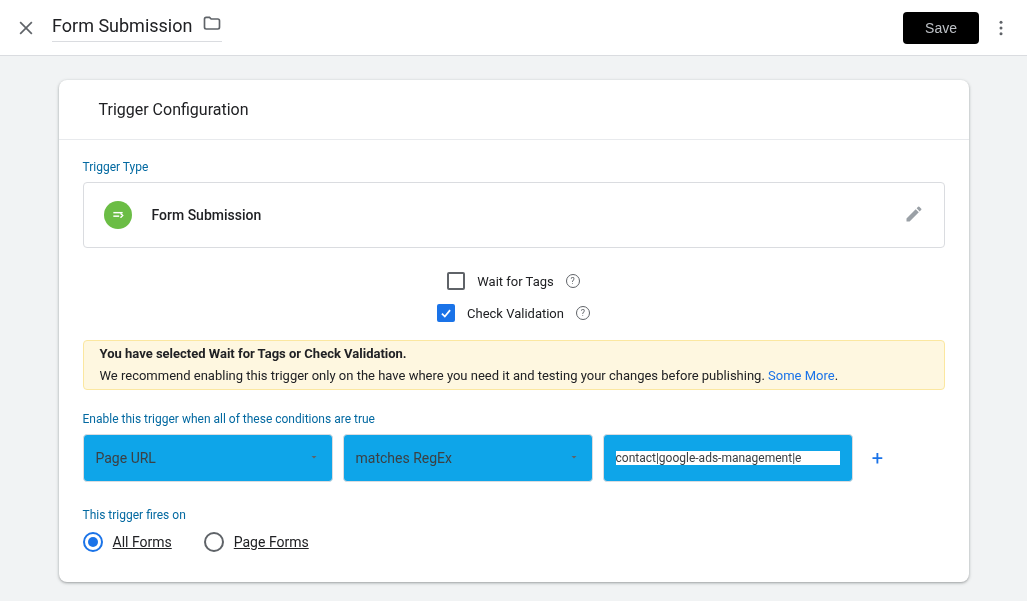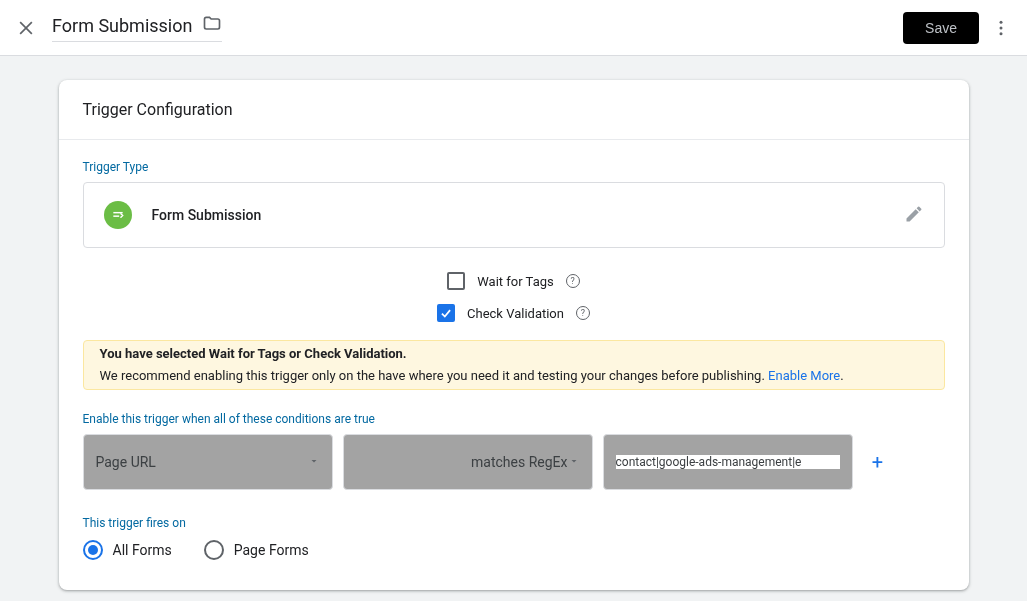--- a/index.html
+++ b/index.html
@@ -64,21 +64,21 @@
     }
     .card {
       background: #fff;
       margin: 24px auto;
       width: 910px;
       border-radius: 8px;
       box-shadow: 0 1px 2px rgba(60,64,67,.3), 0 1px 3px 1px rgba(60,64,67,.15);
       padding-bottom: 30px;
     }
     .card-header {
-      padding: 20px 24px;
+      padding: 20px 40px;
       font-size: 16px;
       color: #202124;
       border-bottom: 1px solid #e8eaed;
     }
     .card-body {
       padding: 20px 24px 0;
     }
     .section-label {
       color: #0369a1;
       font-size: 12px;
@@ -155,32 +155,32 @@
     .conditions-row {
       display: flex;
       gap: 10px;
       align-items: center;
       margin-top: 8px;
       margin-bottom: 26px;
     }
     .sel, .txt {
       border: 1px solid #dadce0;
       border-radius: 4px;
-      height: 56px;
+      height: 48px;
       padding: 0 12px;
       font-size: 14px;
       color: #3c4043;
-      background: #a3a3a3;
+      background: #0ea5e9;
       display: flex;
       align-items: center;
       justify-content: space-between;
       cursor: pointer;
     }
     .sel-var { width: 250px; }
-    .sel-op { width: 250px; justify-content: flex-end; }
+    .sel-op { width: 250px; }
     .txt { width: 250px; cursor: text; }
     .txt input {
       border: none; outline: none; width: 100%; font-size: 12px; color: #3c4043;
       font-family: inherit;
     }
     .dropdown-caret { color: #5f6368; }
     .add-cond {
       color: #1a73e8;
       font-size: 20px;
       font-weight: 400;
@@ -205,21 +205,21 @@
       display: flex;
       align-items: center;
       justify-content: center;
     }
     .radio-outer.selected { border-color: #1a73e8; }
     .radio-inner {
       width: 10px; height: 10px;
       border-radius: 50%;
       background: #1a73e8;
     }
-    .radio-label { font-size: 14px; color: #202124; }
+    .radio-label { font-size: 14px; color: #202124; text-decoration: underline; }
   </style>
 </head>
 <body>
 
 <div class="header">
   <div class="header-left">
     <div class="close-btn">
       <svg width="20" height="20" viewBox="0 0 24 24" fill="none" stroke="currentColor" stroke-width="2">
           <line x1="5" y1="5" x2="19" y2="19"></line>
           <line x1="19" y1="5" x2="5" y2="19"></line>
@@ -281,21 +281,21 @@
             <polyline points="5,13 10,18 19,7"></polyline>
           </svg>
       </span>
       <span class="check-label">Check Validation</span>
       <span class="help-icon">?</span>
     </div>
 
     <div class="warning-box">
       <div class="warning-title">You have selected Wait for Tags or Check Validation.</div>
       <div>
-        <span>We recommend enabling this trigger only on the have where you need it and testing your changes before publishing. </span><a class="warning-link">Enable More</a><span>.</span>
+        <span>We recommend enabling this trigger only on the have where you need it and testing your changes before publishing. </span><a class="warning-link">Some More</a><span>.</span>
       </div>
     </div>
 
     <div class="section-label">Enable this trigger when all of these conditions are true</div>
     <div class="conditions-row">
       <div class="sel sel-var">
         <span>Page URL</span>
         <span class="dropdown-caret">
           <svg width="12" height="12" viewBox="0 0 24 24" fill="currentColor">
               <path d="M7 10l5 5 5-5z"></path>

